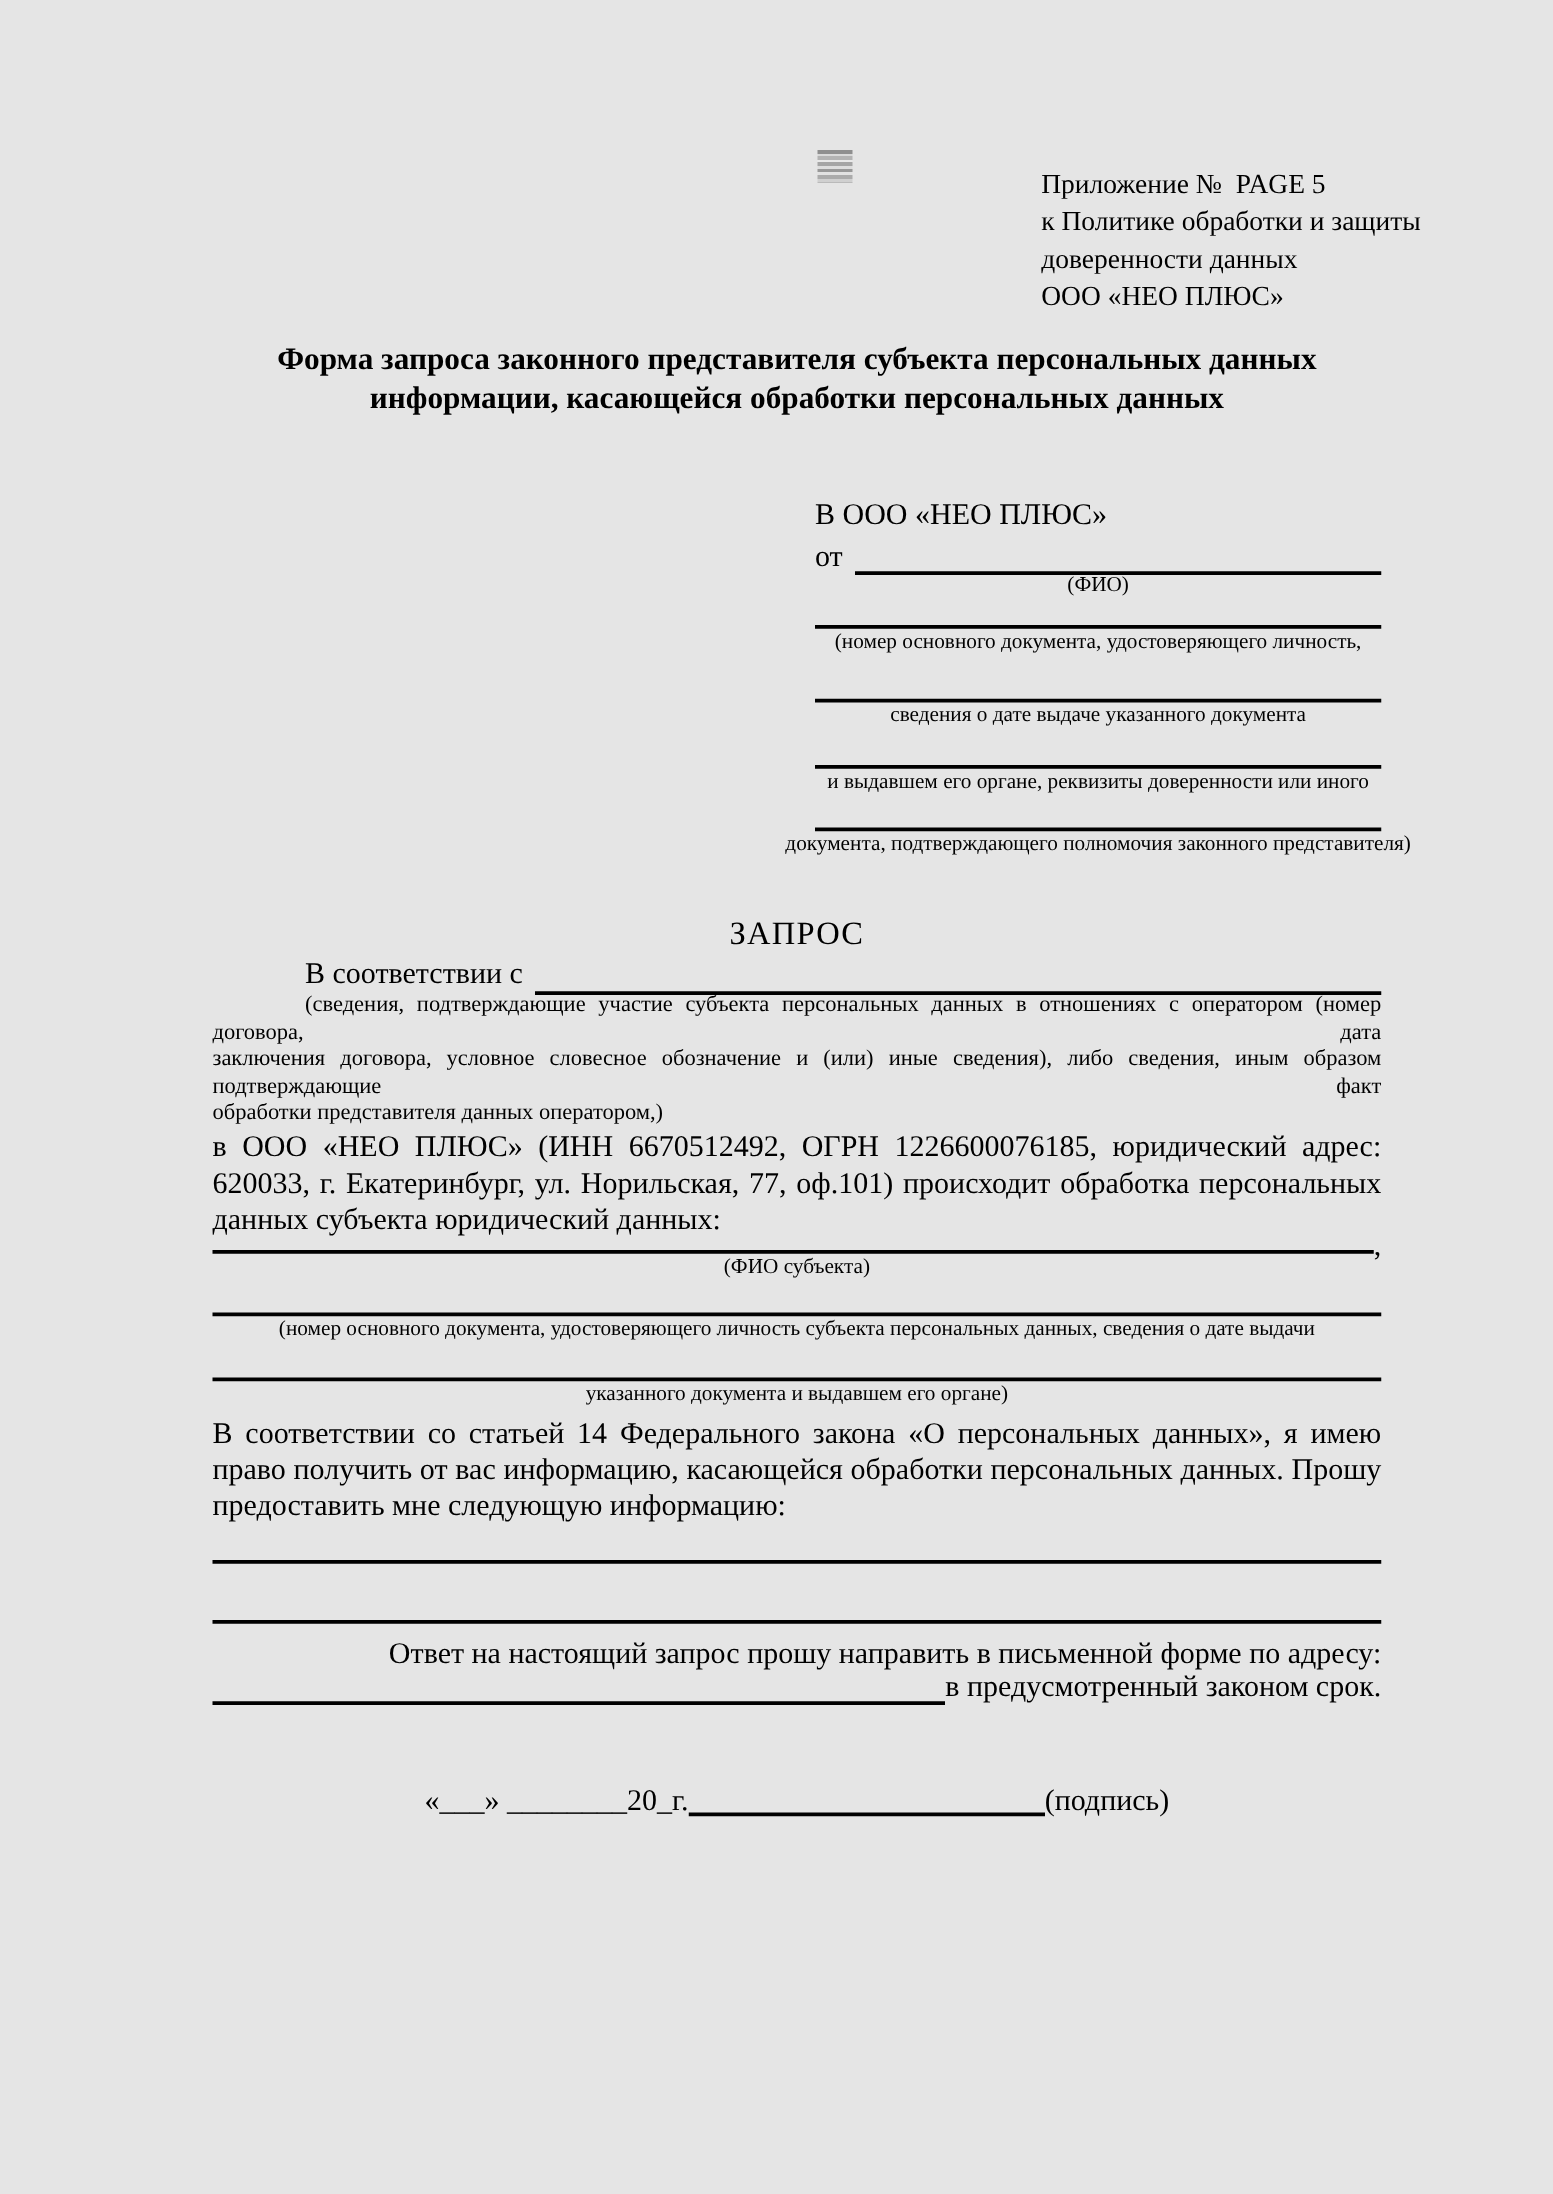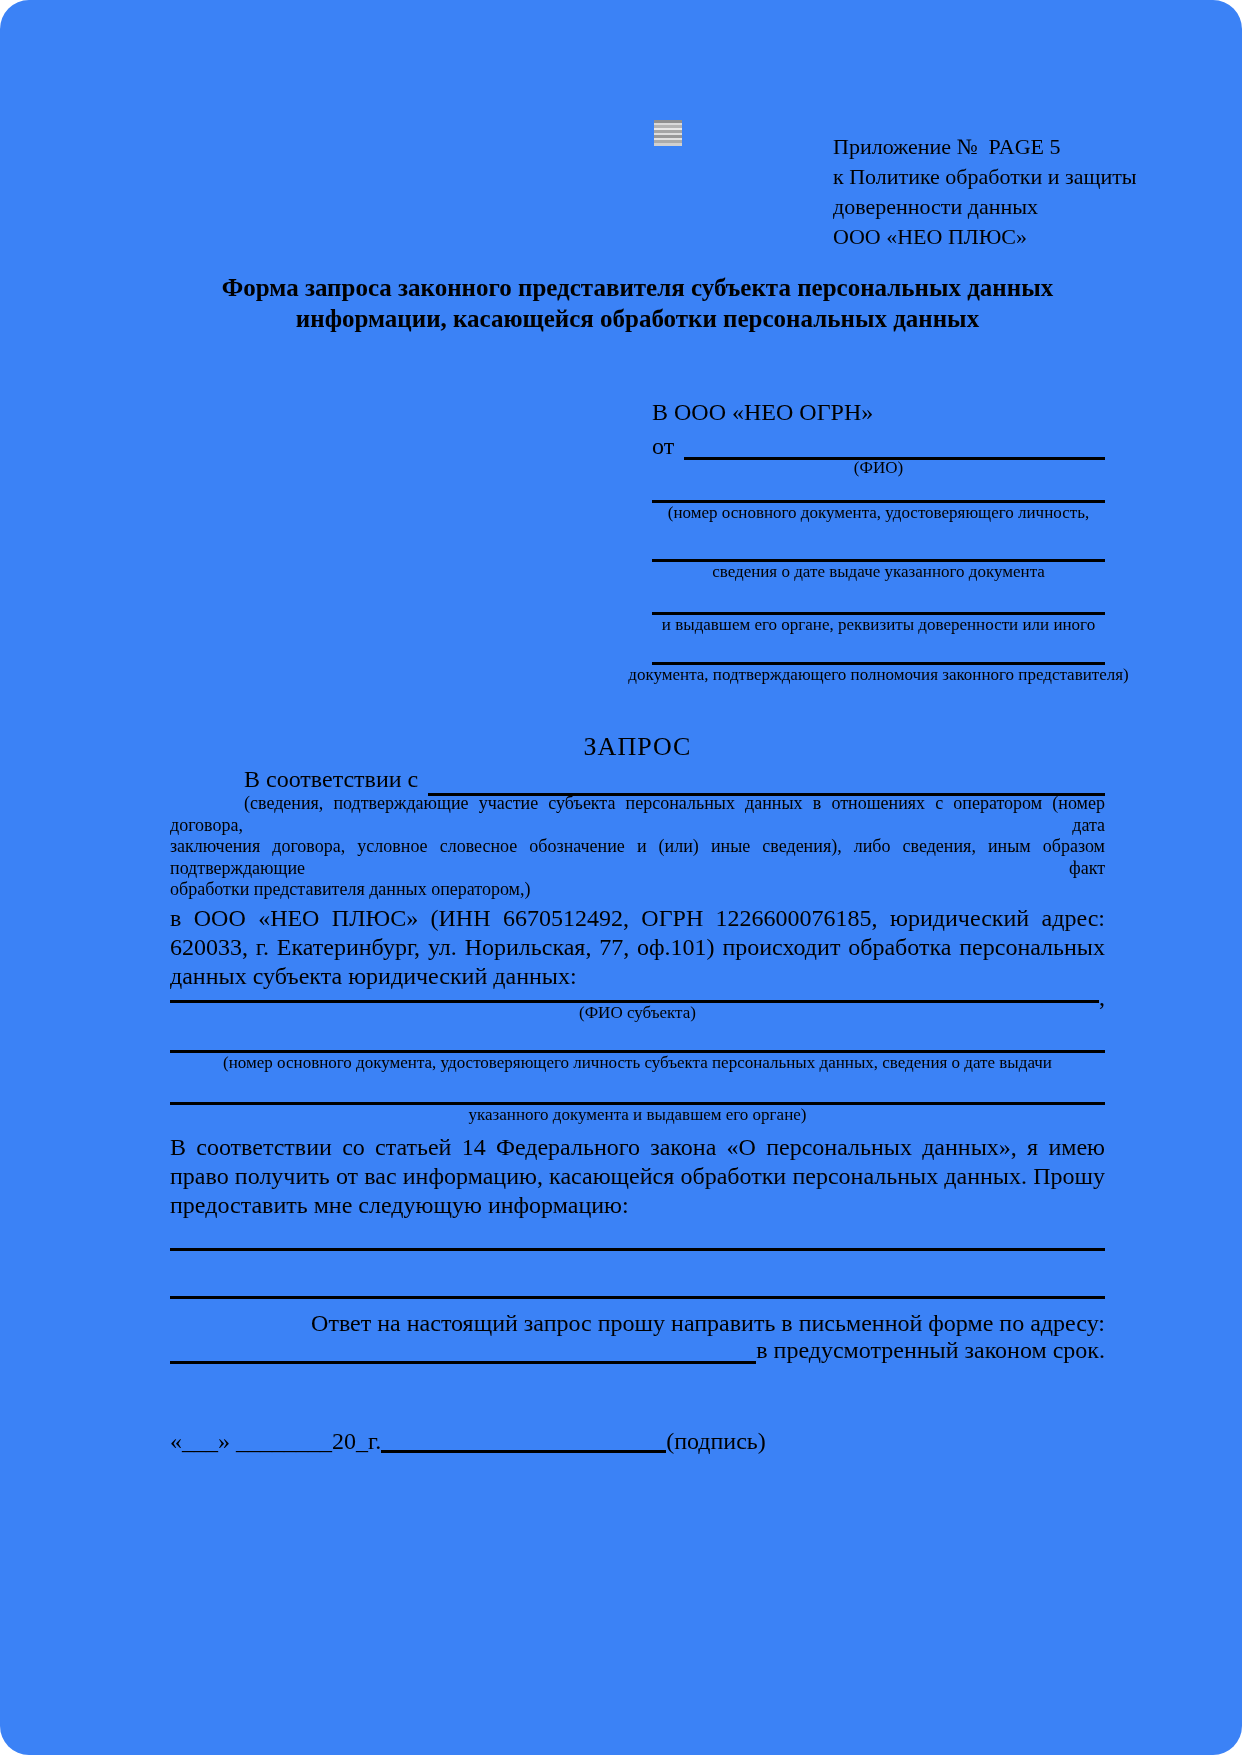--- a/index.html
+++ b/index.html
@@ -1,24 +1,23 @@
 <!DOCTYPE html>
 <html lang="ru"><head>
 <meta charset="utf-8">
 <style>
   html,body { margin:0; padding:0; background:#ffffff; }
   .page {
     position:relative;
     width:1242px; height:1755px;
-    background:#3b82f6;
+    background:#e5e5e5;
     color:#000;
     font-family:"Liberation Serif","DejaVu Serif",serif;
     font-size:24px;
     overflow:hidden;
-    border-radius:29px;
   }
   .content {
     position:absolute;
     left:170px; top:0;
     width:935px;
     padding-top:118px;
   }
   
   .top-row { position:relative; height:134px; }
   .obj-icon {
@@ -55,21 +54,21 @@
   .para > div { line-height:29px; }
   .fill-row { height:12px; display:flex; align-items:flex-end; }
   .comma { line-height:12px; }
   .full-u1 { height:27px; } .full-u2 { height:29px; }
   .rights { margin-top:8px; }
   .blank1 { height:28px; } .blank2 { height:45px; }
   .reply { margin-top:11px; text-align:right; line-height:27px; }
   .reply2-row { height:26px; display:flex; align-items:center; }
   .tail { line-height:24px; white-space:nowrap; }
   
-  .footer-row { margin-top:64px; height:26px; display:flex; justify-content:flex-start; align-items:flex-end; }
+  .footer-row { margin-top:64px; height:26px; display:flex; justify-content:center; align-items:flex-end; }
   .date { line-height:24px; white-space:pre; }
   .sig { display:flex; align-items:flex-end; height:100%; }
   .sigfill { flex:0 0 285px; width:285px; }
   .sig-cap { line-height:24px; white-space:nowrap; }
 </style>
 </head>
 <body>
 
 <div class="page">
   <div class="content">
@@ -83,21 +82,21 @@
         <div>ООО «НЕО ПЛЮС»</div>
       </div>
     </div>
 
     <div class="title">
       <div>Форма запроса законного представителя субъекта персональных данных</div>
       <div>информации, касающейся обработки персональных данных</div>
     </div>
 
     <div class="addr">
-      <div class="addr-to">В ООО «НЕО ОГРН»</div>
+      <div class="addr-to">В ООО «НЕО ПЛЮС»</div>
       <div class="from-row">
         <span class="from-label">от</span>
         <span class="fill"></span>
       </div>
       <div class="cap-wrap">
         <span class="cap">(ФИО)</span>
       </div>
       <div class="u u1"></div>
       <div class="cap-wrap">
         <span class="cap">(номер основного документа, удостоверяющего личность,</span>

